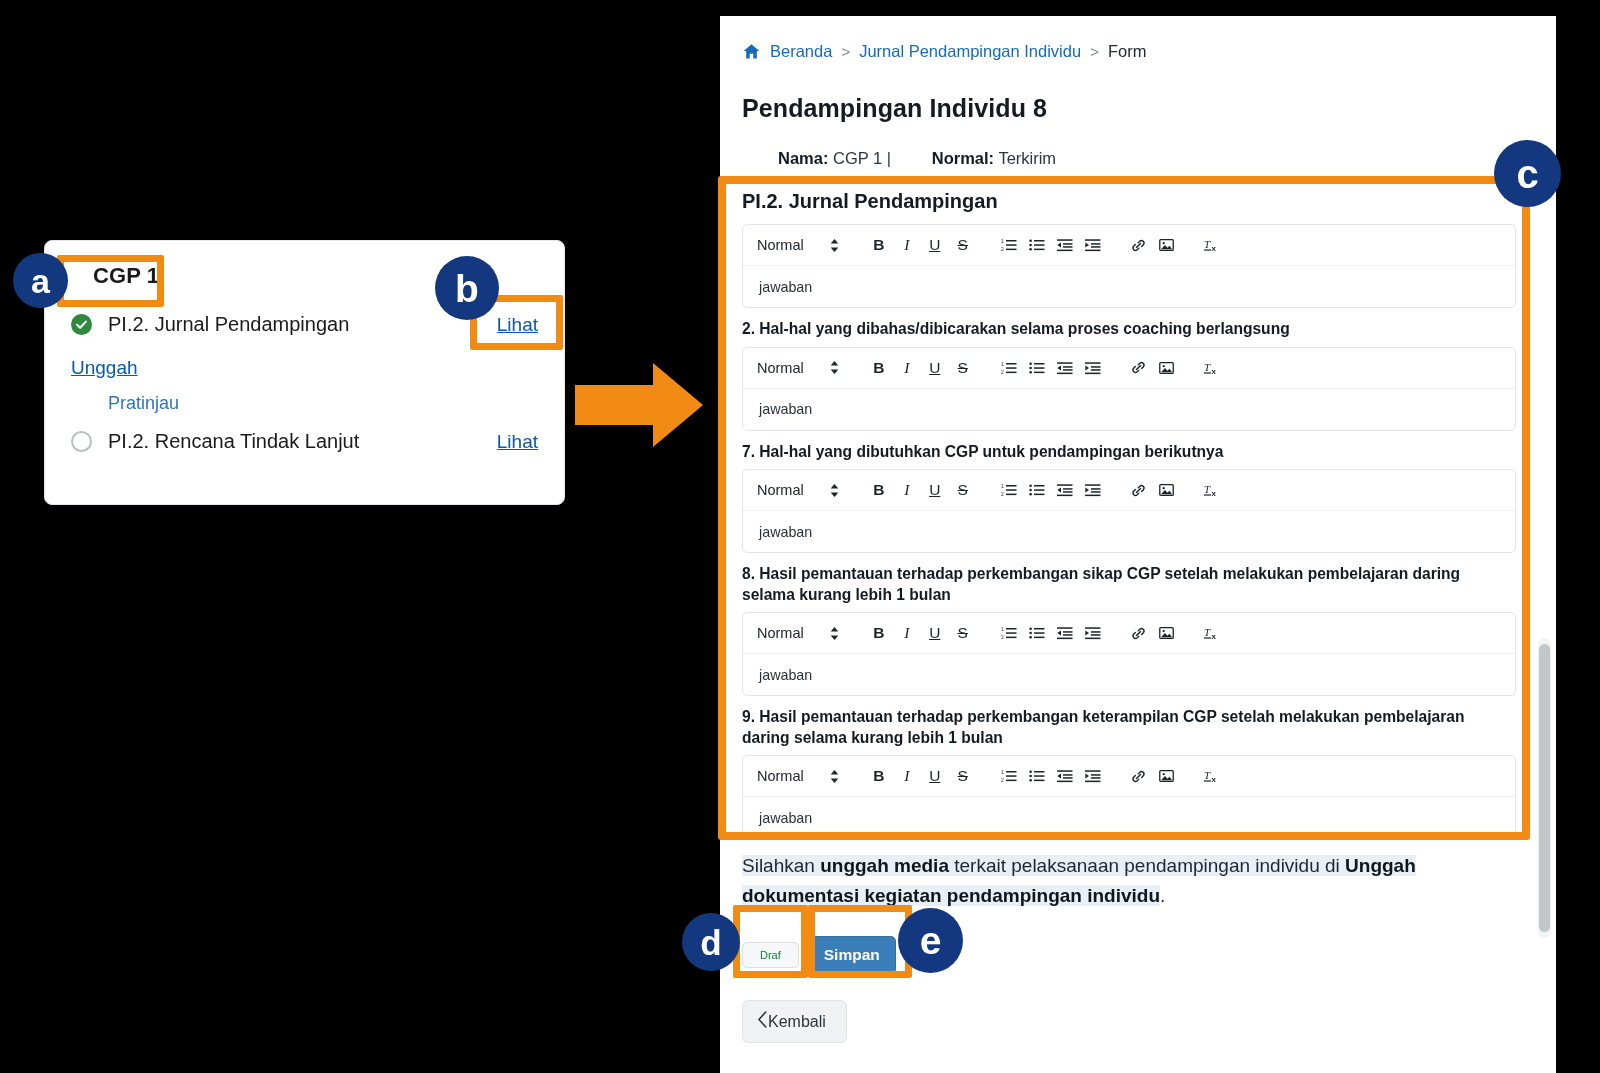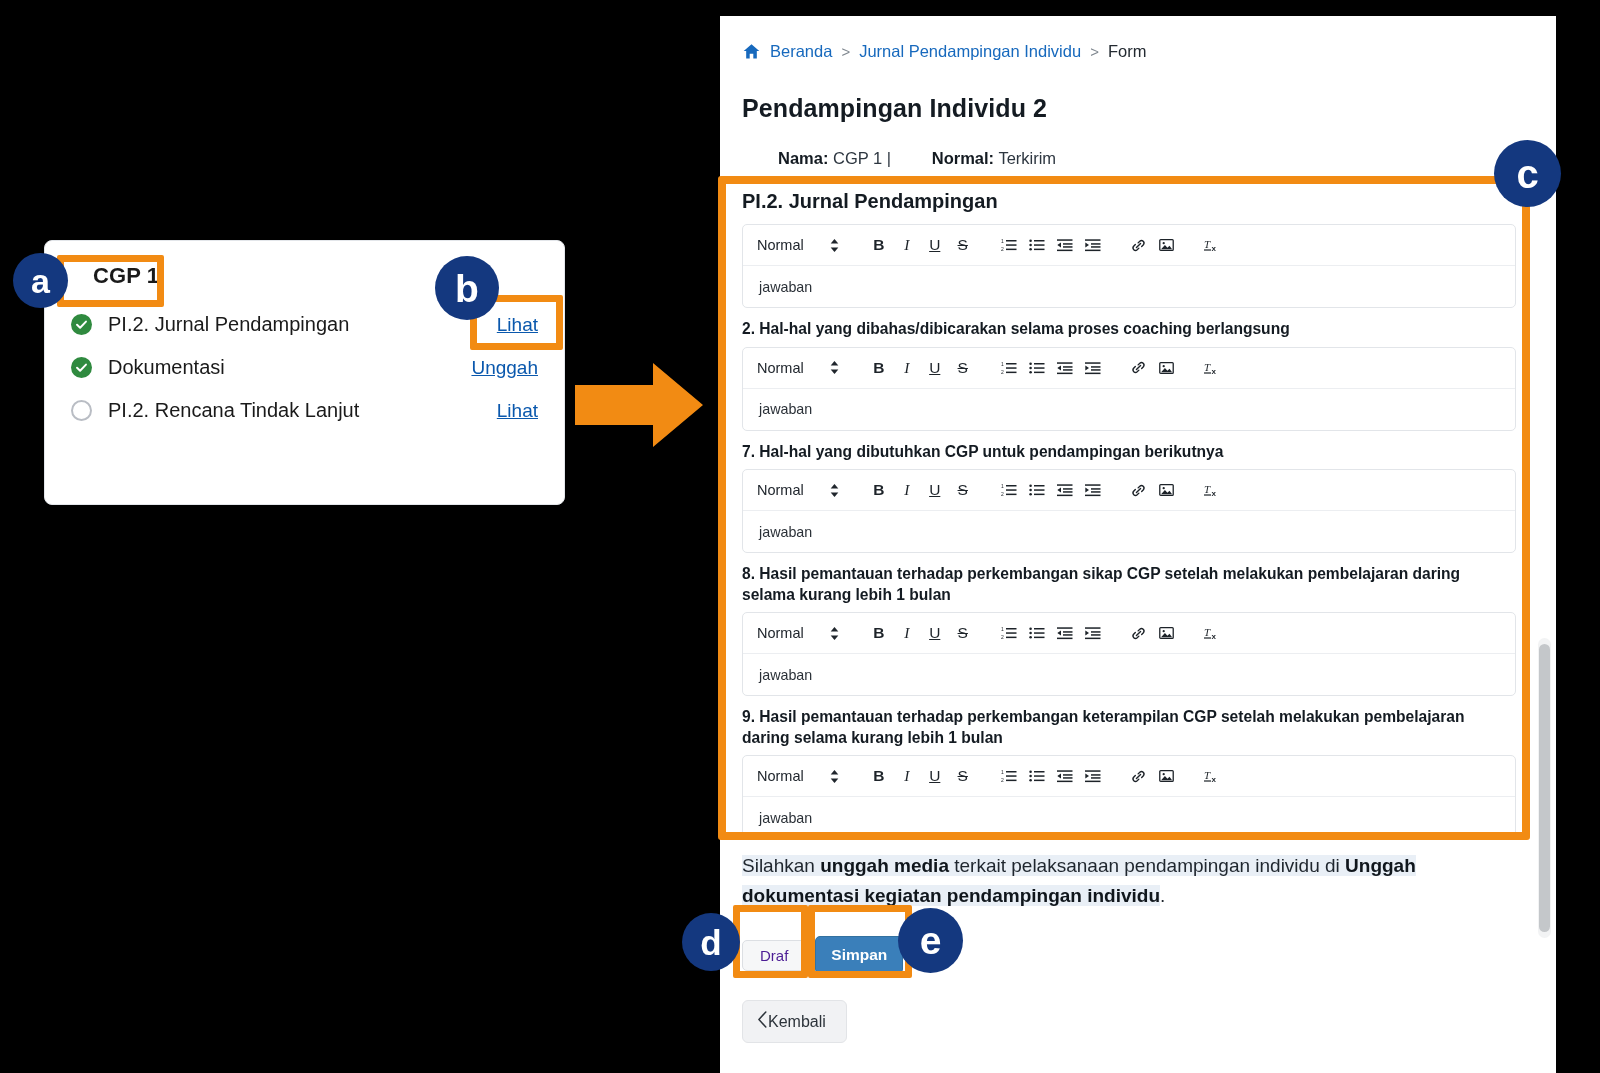--- a/index.html
+++ b/index.html
@@ -121,21 +121,21 @@
   .note-text {
     font-size: 19px; color: #1f262e; line-height: 1.55;
     margin-top: 12px; max-width: 760px;
   }
   .note-text .hl { background: #e9eff6; }
   .note-text b { color: #10161c; }
 
   .btn-row { display: flex; gap: 9px; margin-top: 26px; align-items: center; }
   .btn-draf {
     background: #f6f7f8; border: 1px solid #dcdfe3;
-    border-radius: 5px; font-size: 15px; color: #4c1d95;
+    border-radius: 5px; font-size: 11px; color: #15803d;
     padding: 6px 17px; cursor: pointer;
     font-family: "Liberation Sans", sans-serif;
   }
   .btn-simpan {
     background: #3a7fba; border: 1px solid #33719f;
     border-radius: 5px; font-size: 15.5px; color: #ffffff;
     padding: 9px 15px; cursor: pointer; font-weight: 600;
     font-family: "Liberation Sans", sans-serif;
   }
   .btn-kembali {
@@ -193,31 +193,24 @@
           <svg width="13" height="13" viewBox="0 0 16 16">
               <path d="M2.5 8.3 L6.3 12 L13.5 4.4" stroke="#ffffff" stroke-width="2.4" fill="none" stroke-linecap="round" stroke-linejoin="round"></path>
             </svg>
         </span>
         <span class="task-label">PI.2. Jurnal Pendampingan</span>
       </div>
       <span class="task-action">Lihat</span>
     </div>
 
     <div class="task-row">
-      <div class="task-left">
-        <span class="check-circle">
-          <svg width="13" height="13" viewBox="0 0 16 16">
-              <path d="M2.5 8.3 L6.3 12 L13.5 4.4" stroke="#ffffff" stroke-width="2.4" fill="none" stroke-linecap="round" stroke-linejoin="round"></path>
-            </svg>
-        </span>
-        <span class="task-label">Dokumentasi</span>
-      </div>
       <span class="task-action">Unggah</span>
     </div>
 
+    <div class="sub-link">Pratinjau</div>
 
     <div class="task-row">
       <div class="task-left">
         <span class="empty-circle"></span>
         <span class="task-label">PI.2. Rencana Tindak Lanjut</span>
       </div>
       <span class="task-action">Lihat</span>
     </div>
   </div>
 
@@ -236,21 +229,21 @@
               <path d="M10 2.4 L18.2 9.6 L15.6 9.6 L15.6 17.3 L11.9 17.3 L11.9 12.4 L8.1 12.4 L8.1 17.3 L4.4 17.3 L4.4 9.6 L1.8 9.6 Z" fill="#1769bd"></path>
             </svg>
         </span>
         <span class="bc-link">Beranda</span>
         <span class="bc-sep">&gt;</span>
         <span class="bc-link">Jurnal Pendampingan Individu</span>
         <span class="bc-sep">&gt;</span>
         <span class="bc-current">Form</span>
       </div>
 
-      <div class="page-title">Pendampingan Individu 2</div>
+      <div class="page-title">Pendampingan Individu 8</div>
 
       <div class="meta-line">
         <b>Nama:</b>
         <span>CGP 1</span>
         <span>|</span>
         <b>Normal:</b>
         <span>Terkirim</span>
       </div>
 
       <div class="section-title">PI.2. Jurnal Pendampingan</div>

